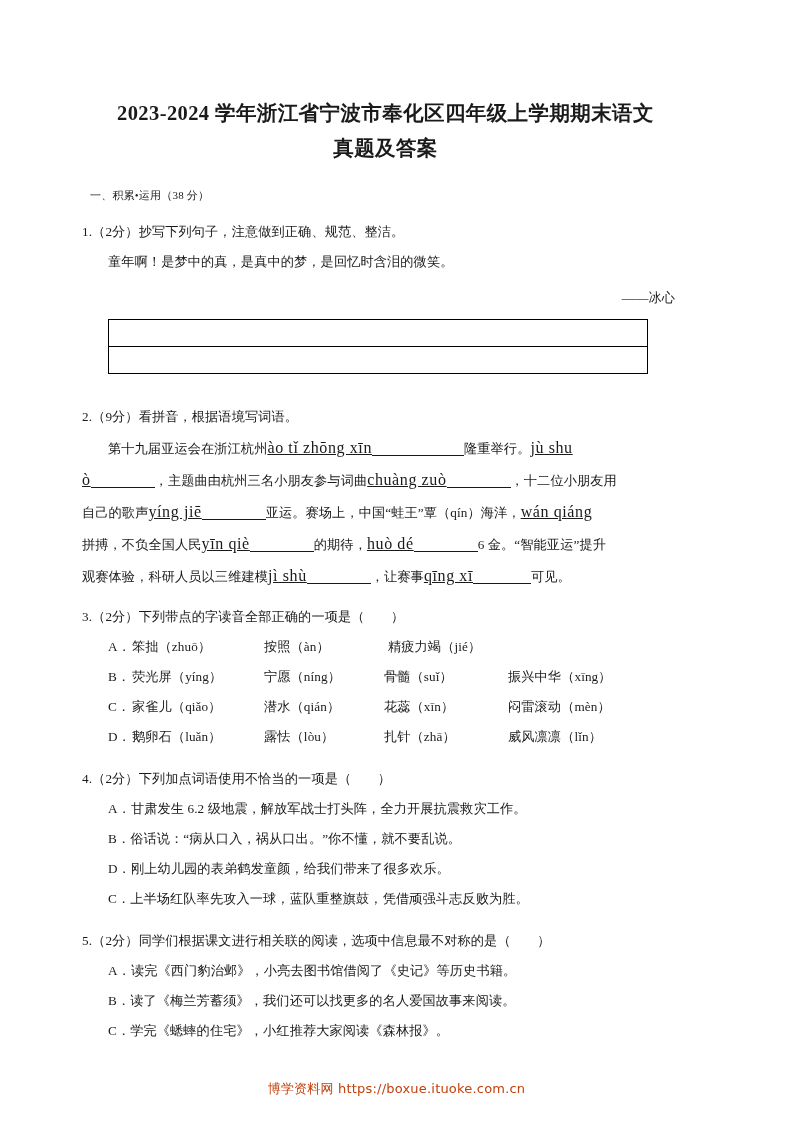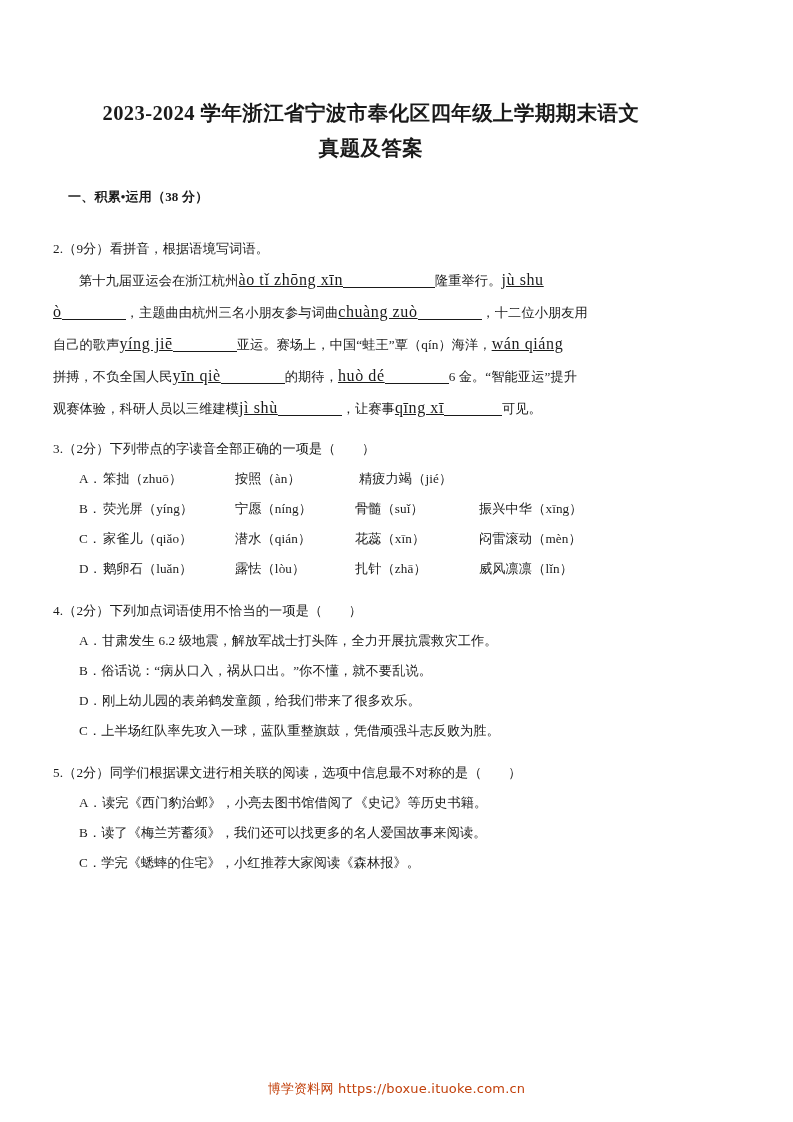--- a/index.html
+++ b/index.html
@@ -14,39 +14,39 @@
     font-family: "Liberation Serif", "DejaVu Serif", serif;
     color: #1a1a1a;
     overflow: hidden;
   }
   .page {
     position: absolute;
     left: 0; top: 0;
     width: 793px;
     height: 1122px;
     box-sizing: border-box;
-    padding: 96px 104px 0 53px;
+    padding: 96px 104px 0 82px;
   }
 
   
   .doc-title {
     text-align: center;
     font-size: 20.5px;
     font-weight: bold;
     line-height: 35px;
     letter-spacing: 0.4px;
     margin: 0 0 4px 0;
     padding: 0 6px;
   }
 
   
   .section-head {
-    font-size: 13px;
-    font-weight: bold;
-    margin: 22px 0 0 15px;
+    font-size: 11px;
+    font-weight: normal;
+    margin: 22px 0 0 8px;
     letter-spacing: 0.2px;
   }
 
   
   .q {
     margin-top: 14px;
     font-size: 13.2px;
     line-height: 30px;
     letter-spacing: 0.1px;
   }
@@ -146,20 +146,29 @@
 
 <div class="page">
 
   <h1 class="doc-title">
     <span>2023-2024 学年浙江省宁波市奉化区四年级上学期期末语文</span><br>
     <span>真题及答案</span>
   </h1>
 
   <div class="section-head">一、积累•运用（38 分）</div>
 
+  <div class="q">
+    <p class="q-stem">1.（2分）抄写下列句子，注意做到正确、规范、整洁。</p>
+    <p class="q-sub">童年啊！是梦中的真，是真中的梦，是回忆时含泪的微笑。</p>
+    <p class="attrib">——冰心</p>
+    <div class="writebox">
+      <div class="row"></div>
+      <div class="row"></div>
+    </div>
+  </div>
 
   <div class="q" style="margin-top:28px;">
     <p class="q-stem">2.（9分）看拼音，根据语境写词语。</p>
 
     <p class="p2line first">
       <span>第十九届亚运会在浙江杭州</span><span class="py">ào tǐ zhōng xīn</span><span class="blank bk-lg"></span><span>隆重举行。</span><span class="py">jù shu</span>
     </p>
 
     <p class="p2line">
       <span class="py">ò</span><span class="blank bk-md"></span><span>，主题曲由杭州三名小朋友参与词曲</span><span class="py">chuàng zuò</span><span class="blank bk-md"></span><span>，十二位小朋友用</span>

